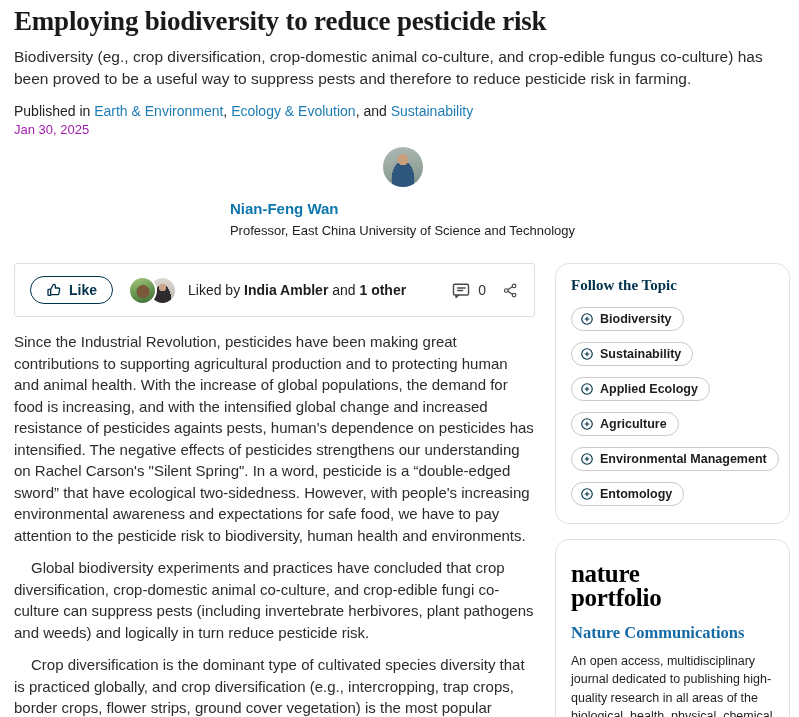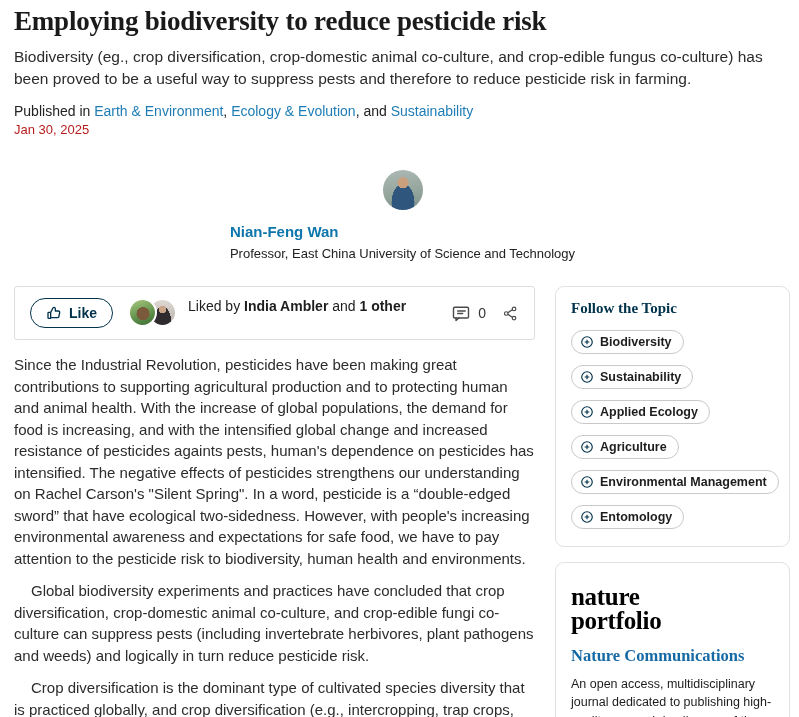--- a/index.html
+++ b/index.html
@@ -10,39 +10,39 @@
   }
   
   .header { padding:6px 8px 0 14px; }
   .title {
     font-family:"Liberation Serif", serif; font-size:27px; font-weight:700;
     color:#1a1a1a; letter-spacing:-0.2px; margin:0 0 9px;
   }
   .subtitle { font-size:15.5px; line-height:22px; color:#2b2b2b; margin:0 0 13px; max-width:785px; }
   .publine { font-size:14px; color:#222; margin:0 0 3px; }
   .publine a { color:#1e7cb5; text-decoration:none; }
-  .date { font-size:13px; color:#b91c1c; margin:0 0 33px; }
+  .date { font-size:13px; color:#a21caf; margin:0 0 10px; }
   .author { display:flex; align-items:center; gap:13px;flex-direction:column; }
   .author-avatar {
     width:40px; height:40px; border-radius:50%; cursor:pointer;
     background:
       radial-gradient(circle at 50% 32%, #c99f7d 0 16%, rgba(0,0,0,0) 17%),
       radial-gradient(ellipse at 50% 82%, #2f567c 0 40%, rgba(0,0,0,0) 41%),
       linear-gradient(170deg, #aeb9b6 0%, #95a69d 55%, #7c8f88 100%);
   }
   .author-name { font-size:15px; font-weight:700; color:#0e76ac; text-decoration:none; display:block; }
   .author-role { font-size:13px; color:#222; margin-top:6px; }
   
   .columns { display:flex; gap:20px; padding-left:14px; margin-top:25px; }
   .main { width:521px; }
   .sidebar { width:235px; }
   
   .engage-card {
     border:1px solid #dedede; border-radius:3px; background:#fff;
-    display:flex; padding:11px 15px; height:54px;
+    display:flex; align-items:center; padding:1px 15px; height:54px;
   }
   .like-btn {
     display:inline-flex; align-items:center; gap:7px; background:#fff;
     border:1.5px solid #01324b; border-radius:17px; padding:5px 15px;
     color:#01324b; font-weight:700; font-size:14px; font-family:inherit; cursor:pointer;
   }
   .like-btn svg { width:16px; height:16px; }
   .avatar-stack { display:flex; margin-left:15px; }
   .stack-avatar { width:29px; height:29px; border-radius:50%; border:2px solid #fff; cursor:pointer; }
   .stack-avatar.a1 {
@@ -64,21 +64,21 @@
   .comment-group { display:flex; align-items:center; gap:7px; cursor:pointer; }
   .comment-group svg { width:20px; height:20px; }
   .comment-count { font-size:14px; color:#333; }
   .share-btn { margin-left:16px; cursor:pointer; display:flex; }
   .share-btn svg { width:17px; height:17px; }
   
   .article { margin-top:14px; }
   .article p { font-size:15px; line-height:21.5px; color:#2c2c2c; margin:0 0 11px; }
   .article p.indent { text-indent:17px; }
   
-  .sbox { border:1px solid #e1e1e1; border-radius:9px; background:#fff; padding:13px 15px 17px; margin-bottom:15px; }
+  .sbox { border:1px solid #e1e1e1; border-radius:14px; background:#fff; padding:13px 15px 17px; margin-bottom:15px; }
   .sbox-heading { font-family:"Liberation Serif", serif; font-weight:700; font-size:15px; color:#01324b; margin:0 0 13px; }
   .chips { display:flex; flex-wrap:wrap; gap:11px 19px; }
   .chip {
     display:inline-flex; align-items:center; gap:6px; background:#fff;
     border:1px solid #c9c9c9; border-radius:15px; padding:4px 11px 4px 8px;
     font-size:12.5px; font-weight:700; color:#1d1d1d; cursor:pointer; white-space:nowrap;
   }
   .chip svg { width:14px; height:14px; color:#01324b; flex:0 0 auto; }
   .journal-box { padding-top:22px; }
   .brand { font-family:"Liberation Serif", serif; font-size:25px; font-weight:600; color:#000; line-height:0.94; letter-spacing:-0.3px; }

